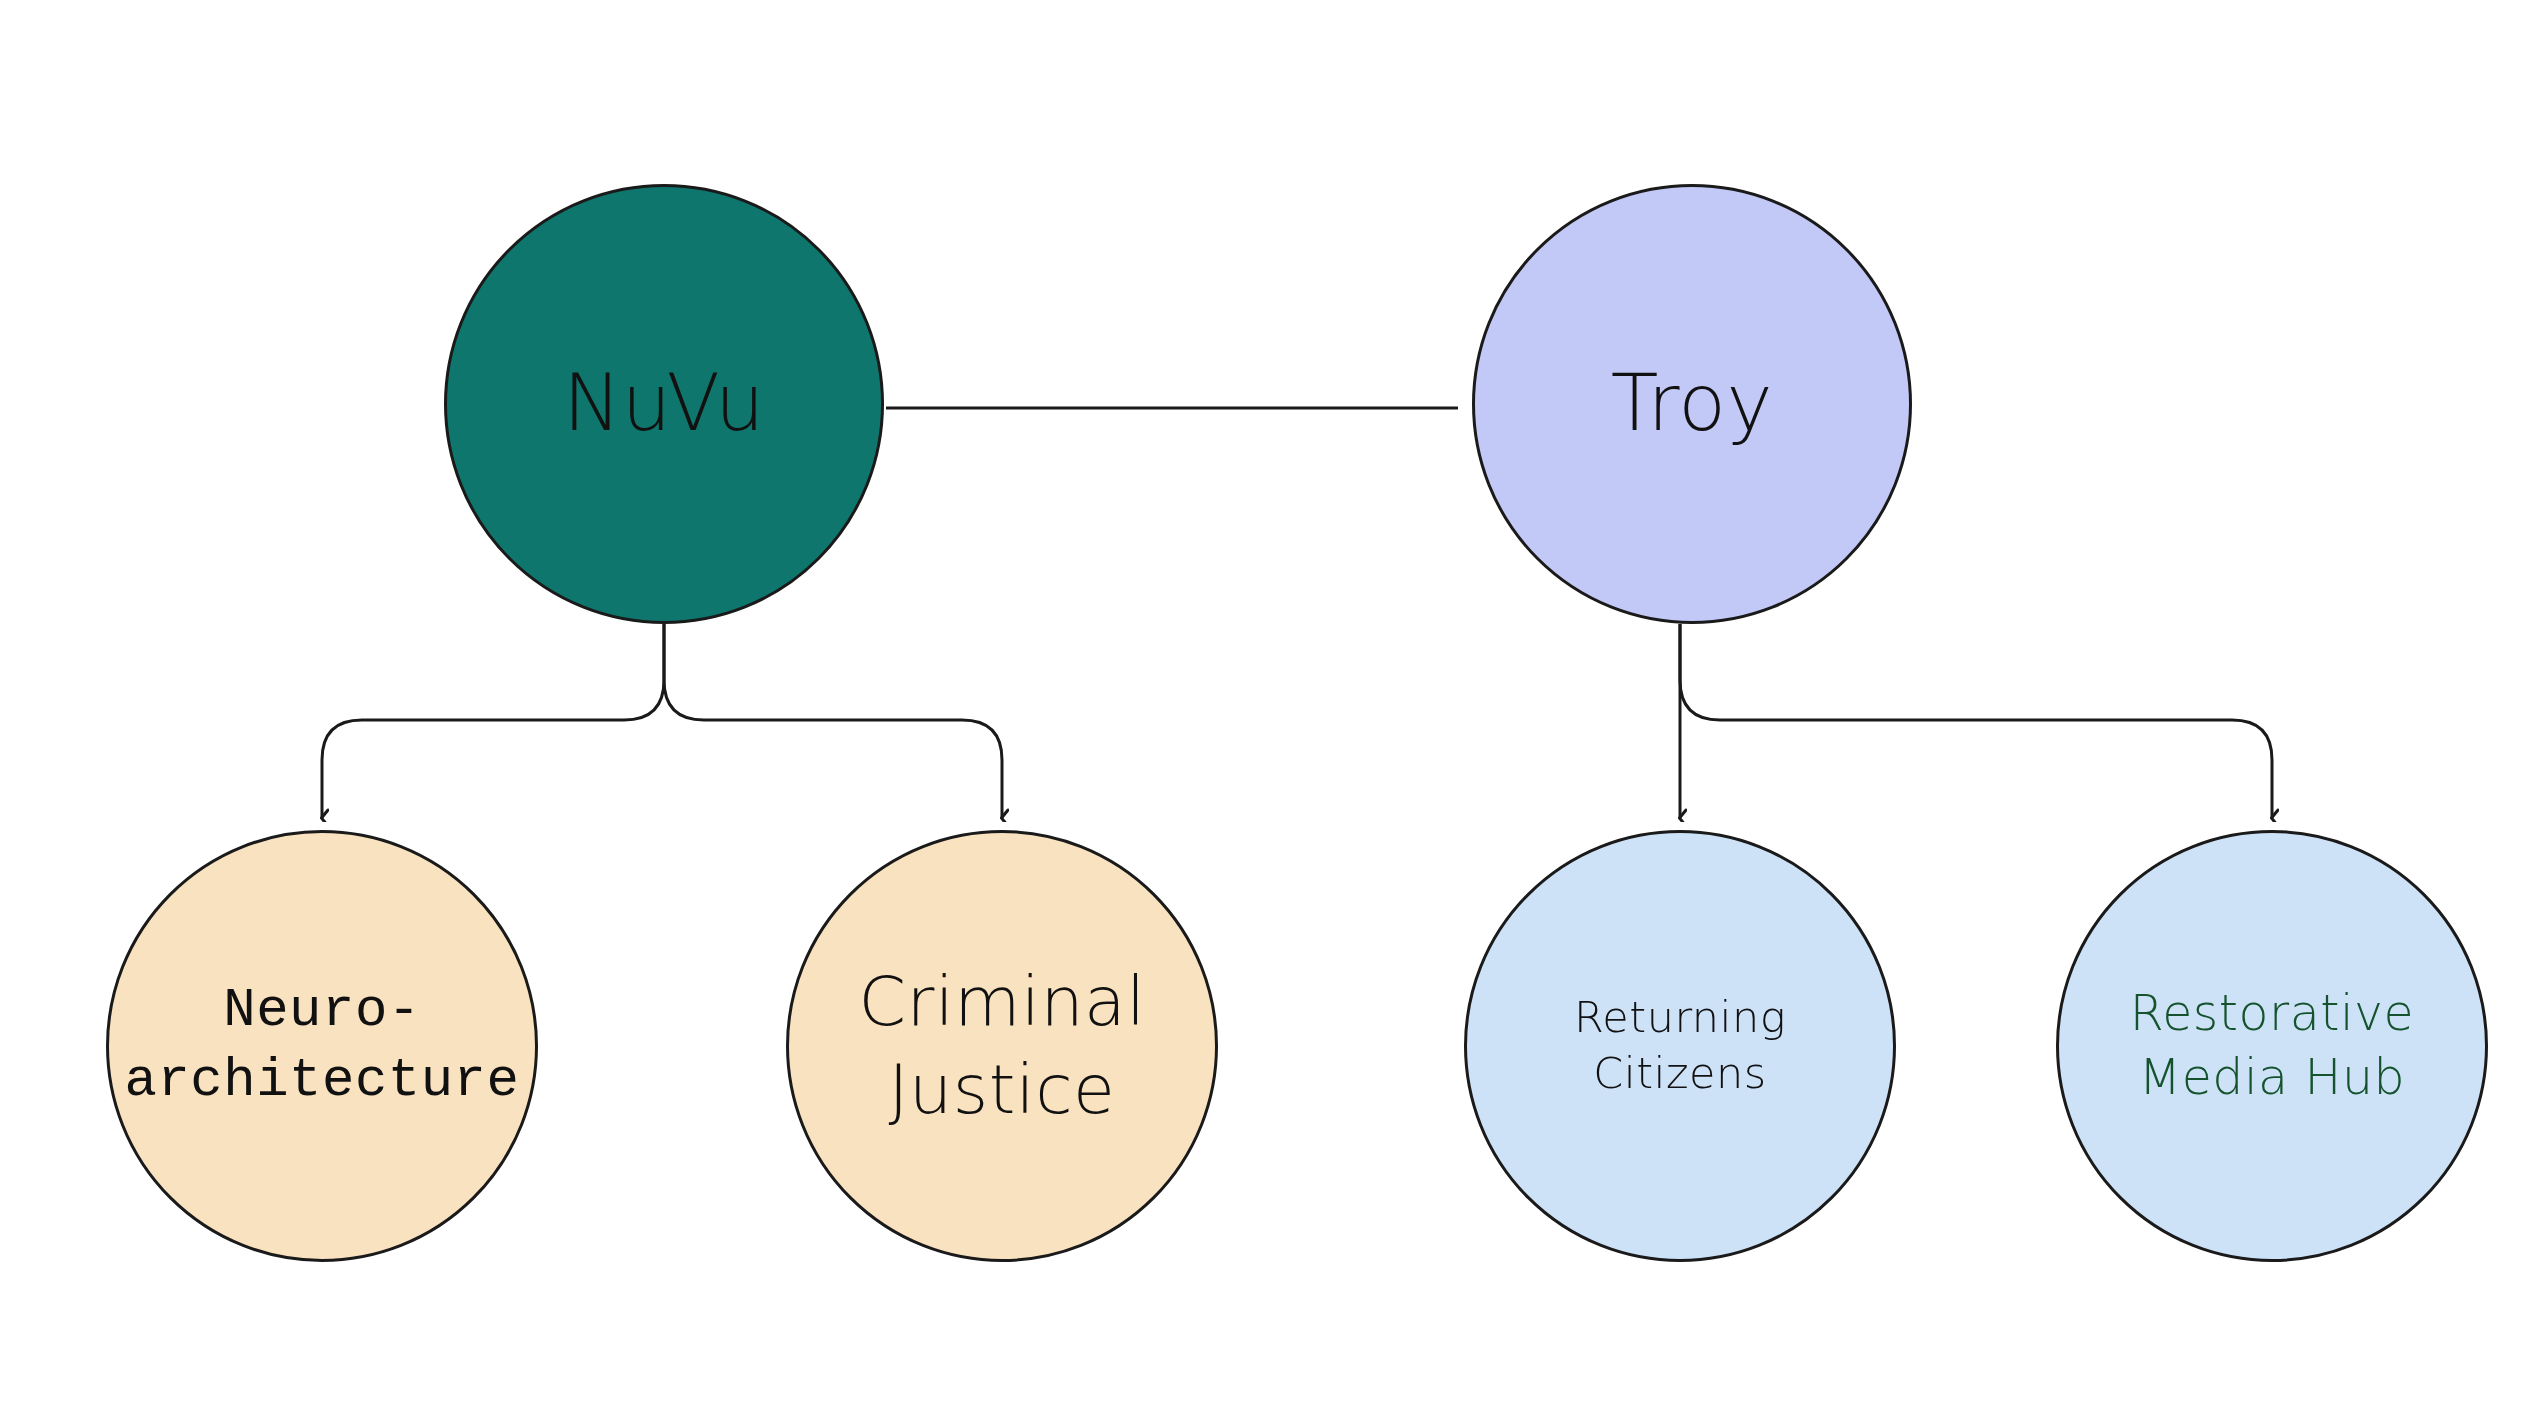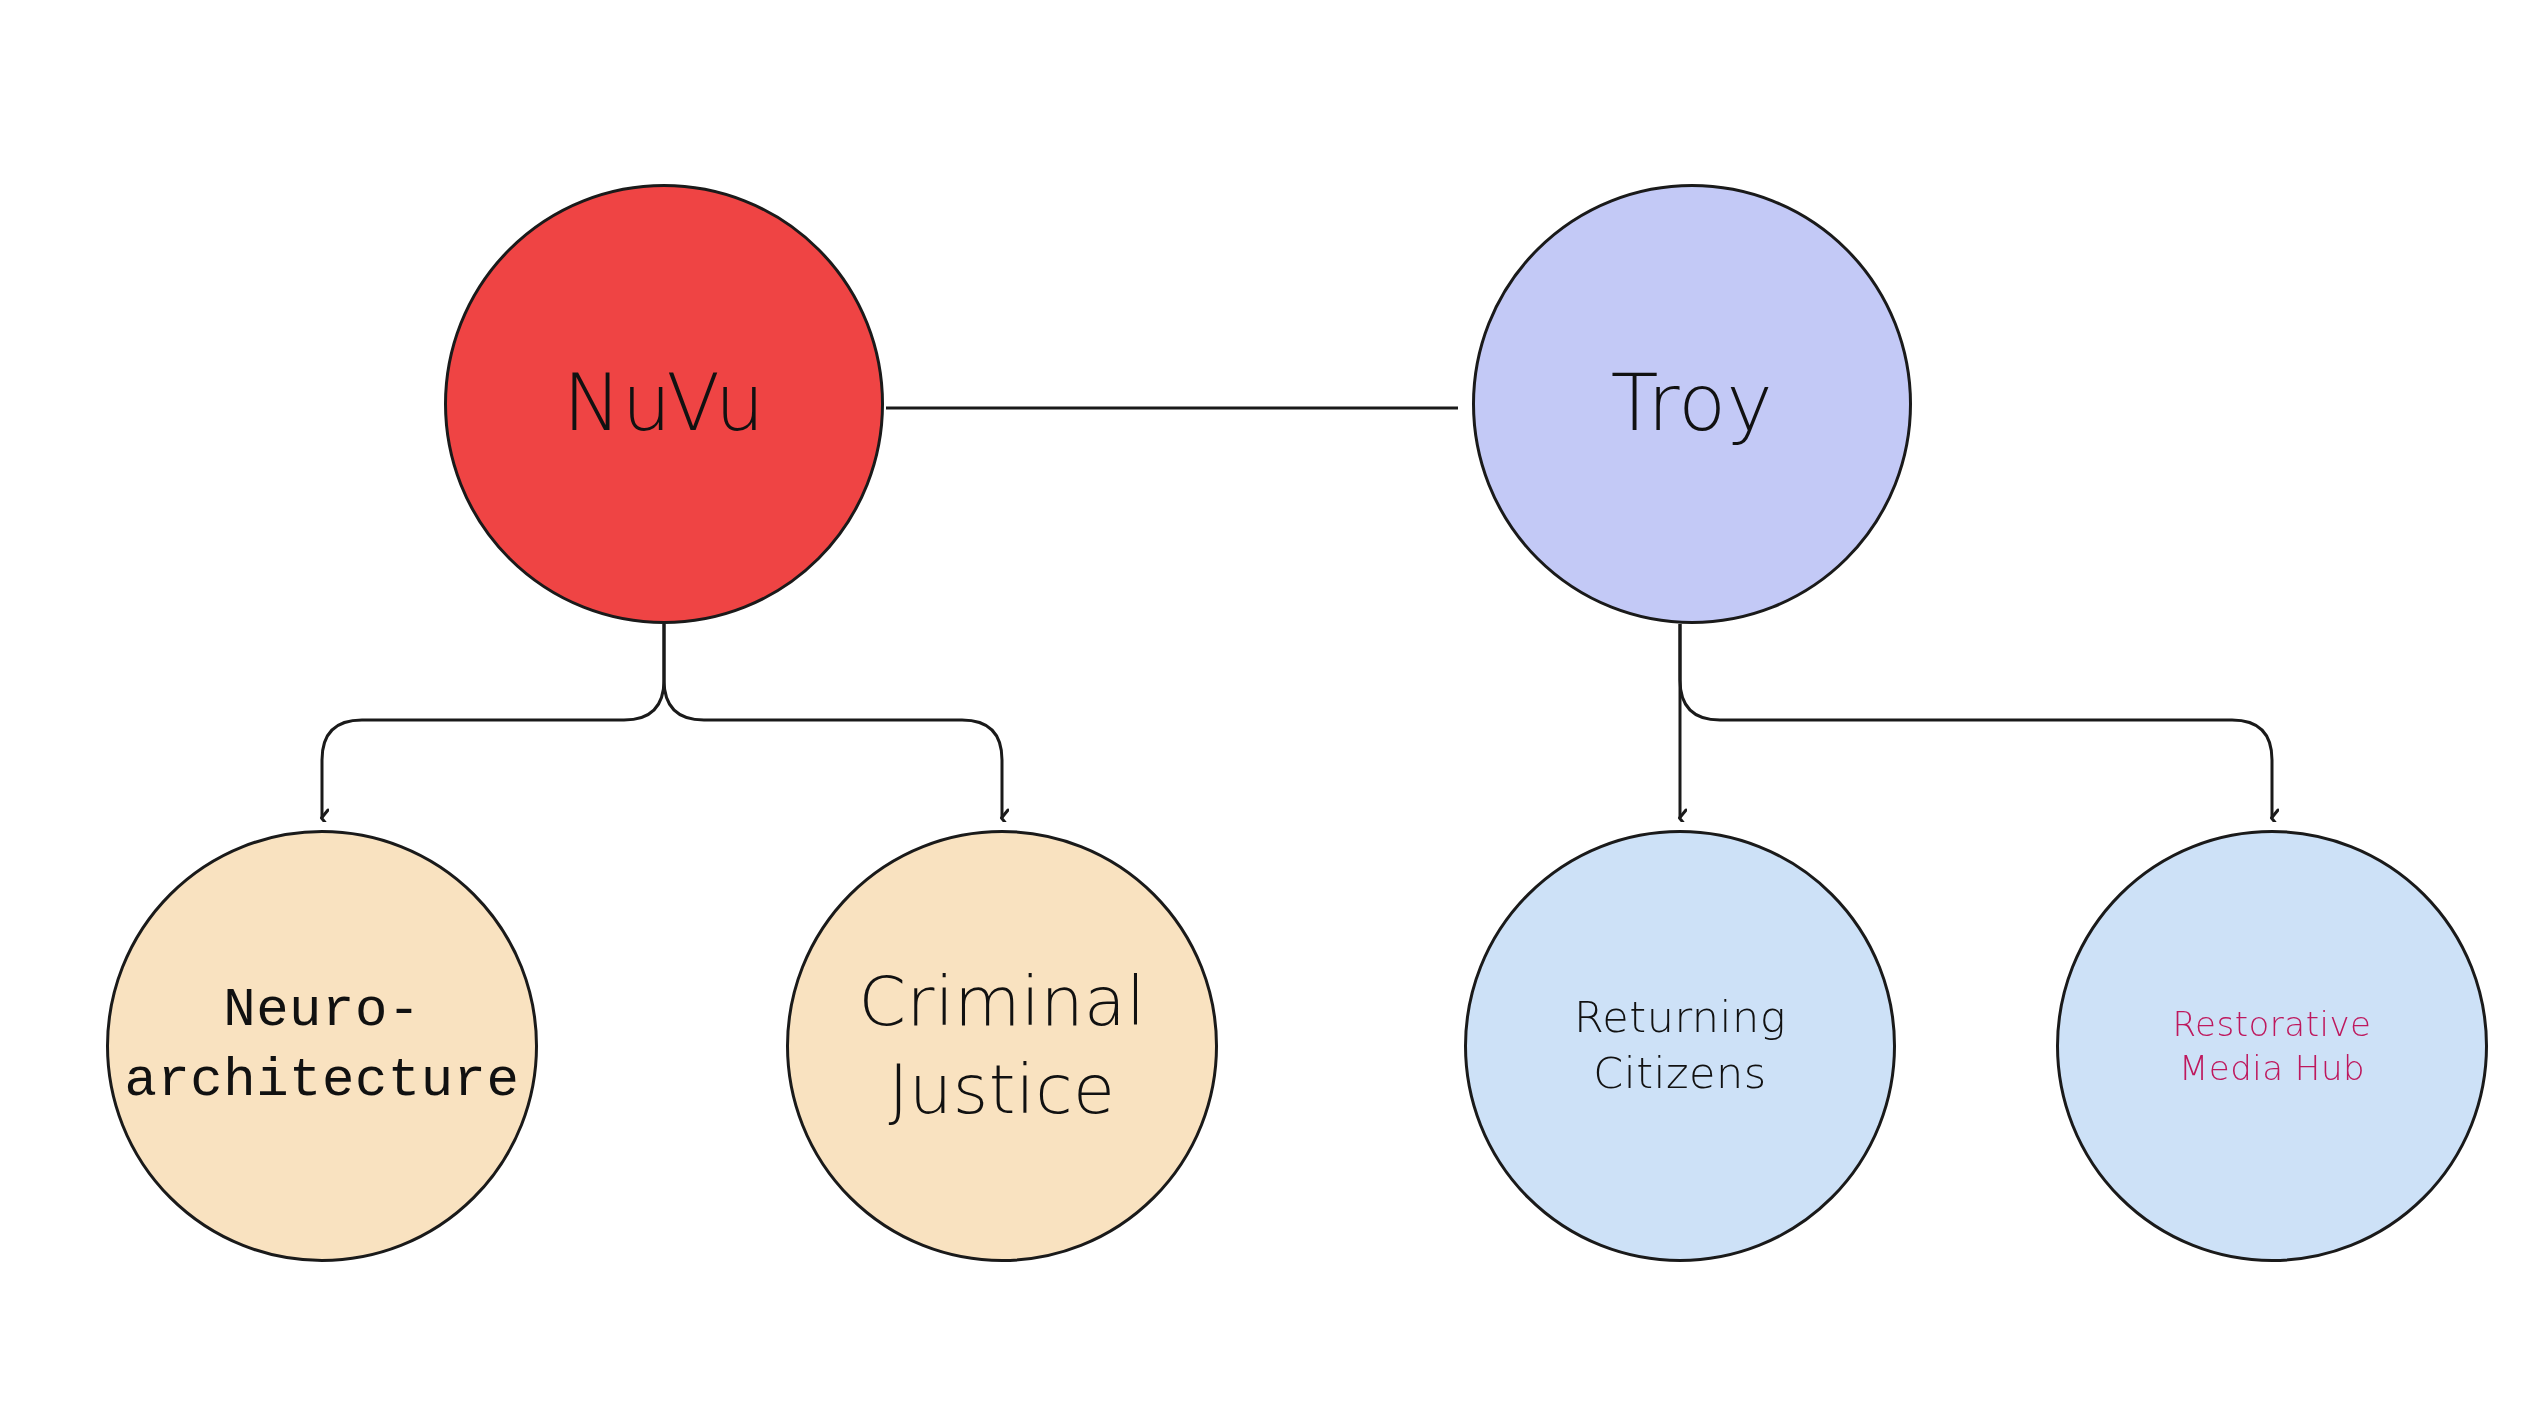--- a/index.html
+++ b/index.html
@@ -62,37 +62,37 @@
     <g id="edges">
         <path d="M 886 408 L 1458 408" fill="none" stroke="#1a1a1a" stroke-width="3" stroke-linecap="butt" stroke-linejoin="round"></path>
         <path d="M 664 624 L 664 680 Q 664 720 624 720 L 362 720 Q 322 720 322 760 L 322 818" fill="none" stroke="#1a1a1a" stroke-width="3" stroke-linecap="butt" stroke-linejoin="round" marker-end="url(#arrowhead)"></path>
         <path d="M 664 624 L 664 680 Q 664 720 704 720 L 962 720 Q 1002 720 1002 760 L 1002 818" fill="none" stroke="#1a1a1a" stroke-width="3" stroke-linecap="butt" stroke-linejoin="round" marker-end="url(#arrowhead)"></path>
         <path d="M 1680 624 L 1680 818" fill="none" stroke="#1a1a1a" stroke-width="3" stroke-linecap="butt" stroke-linejoin="round" marker-end="url(#arrowhead)"></path>
         <path d="M 1680 624 L 1680 680 Q 1680 720 1720 720 L 2232 720 Q 2272 720 2272 760 L 2272 818" fill="none" stroke="#1a1a1a" stroke-width="3" stroke-linecap="butt" stroke-linejoin="round" marker-end="url(#arrowhead)"></path>
       </g>
   </svg>
 
   <div id="nodes">
-      <div class="node" style="left: 444px; top: 184px; width: 440px; height: 440px; background: #ef4444; border: 3px solid rgb(26, 26, 26);">
+      <div class="node" style="left: 444px; top: 184px; width: 440px; height: 440px; background: #0f766e; border: 3px solid rgb(26, 26, 26);">
         <span class="node-label root-label" style="font-size: 78px; color: rgb(17, 17, 17);">NuVu</span>
       </div>
       <div class="node" style="left: 1472px; top: 184px; width: 440px; height: 440px; background: rgb(195, 201, 246); border: 3px solid rgb(26, 26, 26);">
         <span class="node-label root-label" style="font-size: 78px; color: rgb(17, 17, 17);">Troy</span>
       </div>
       <div class="node" style="left: 106px; top: 830px; width: 432px; height: 432px; background: rgb(249, 226, 192); border: 3px solid rgb(26, 26, 26);">
         <span class="node-label leaf-label" style="font-size: 54px; color: rgb(17, 17, 17); font-family: Liberation Mono, monospace;">Neuro-
 architecture</span>
       </div>
       <div class="node" style="left: 786px; top: 830px; width: 432px; height: 432px; background: rgb(249, 226, 192); border: 3px solid rgb(26, 26, 26);">
         <span class="node-label leaf-label" style="font-size: 68px; color: rgb(17, 17, 17);">Criminal
 Justice</span>
       </div>
       <div class="node" style="left: 1464px; top: 830px; width: 432px; height: 432px; background: rgb(205, 225, 247); border: 3px solid rgb(26, 26, 26);">
         <span class="node-label leaf-label" style="font-size: 43px; color: rgb(17, 17, 17);">Returning
 Citizens</span>
       </div>
       <div class="node" style="left: 2056px; top: 830px; width: 432px; height: 432px; background: rgb(205, 225, 247); border: 3px solid rgb(26, 26, 26);">
-        <span class="node-label leaf-label" style="font-size: 34px; color: #be185d;">Restorative
+        <span class="node-label leaf-label" style="font-size: 49px; color: #14532d;">Restorative
 Media Hub</span>
       </div>
     </div>
 
 </div>
 
 </body></html>

